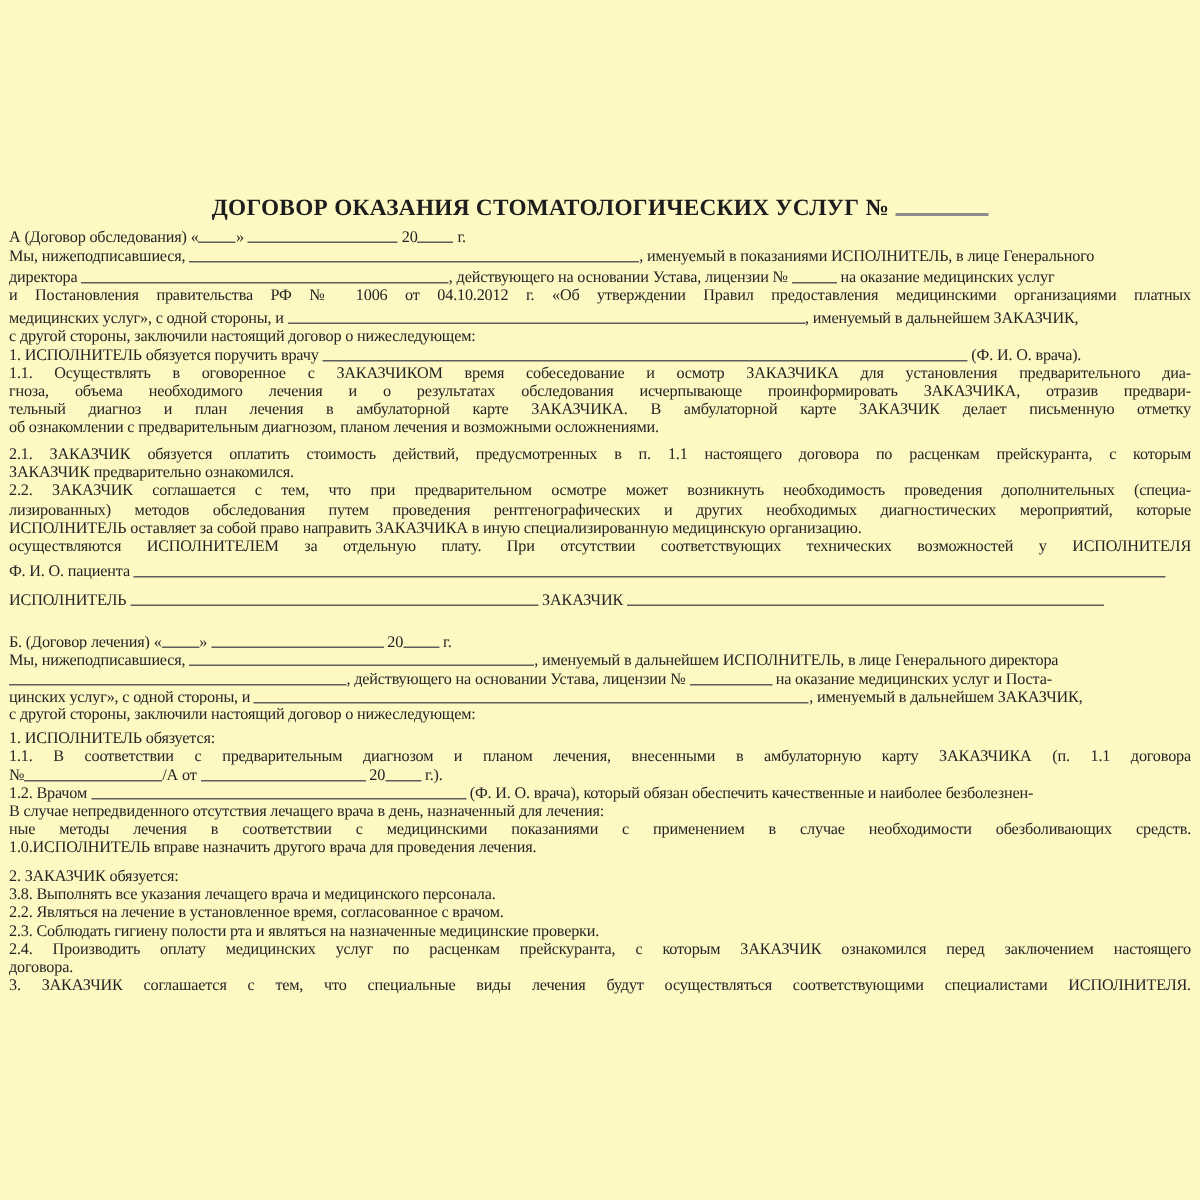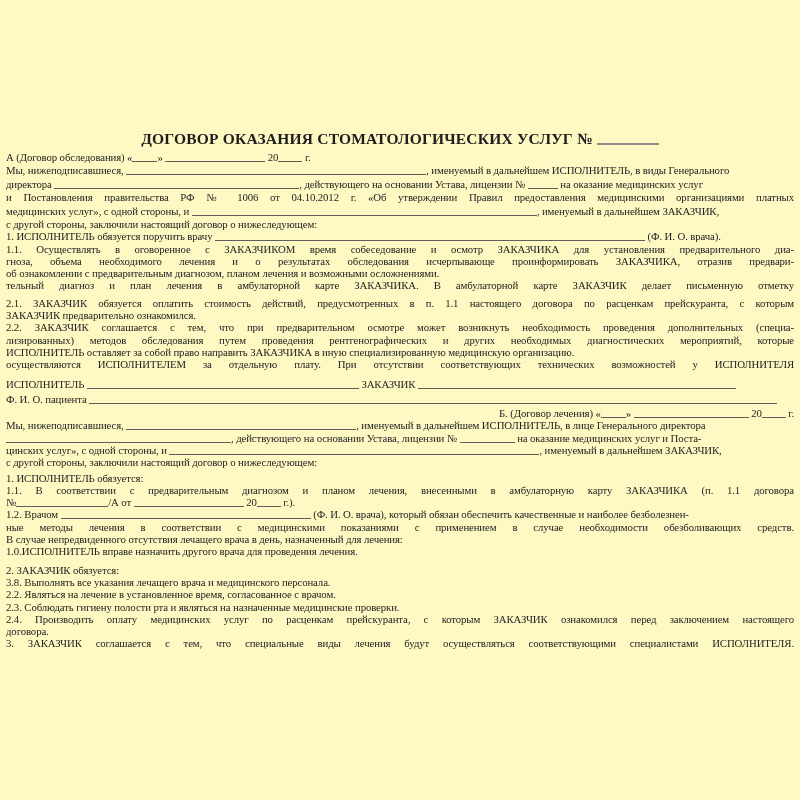--- a/index.html
+++ b/index.html
@@ -26,49 +26,49 @@
   }
 </style>
 </head>
 <body>
 
 <div class="page">
   <div class="doc">
     <div class="title"><span>ДОГОВОР ОКАЗАНИЯ СТОМАТОЛОГИЧЕСКИХ УСЛУГ №</span>&nbsp;<span class="blank"></span></div>
     <div id="doc-lines">
         <div class="line s1 nw"><span>А (Договор обследования) «</span><span class="blank" style="width: 25px;"></span><span>» </span><span class="blank" style="width: 100px;"></span><span> 20</span><span class="blank" style="width: 24px;"></span><span> г.</span></div>
-        <div class="line s1 nw"><span>Мы, нижеподписавшиеся, </span><span class="blank" style="width: 300px;"></span><span>, именуемый в дальнейшем ИСПОЛНИТЕЛЬ, в виды Генерального</span></div>
+        <div class="line s1 nw"><span>Мы, нижеподписавшиеся, </span><span class="blank" style="width: 300px;"></span><span>, именуемый в показаниями ИСПОЛНИТЕЛЬ, в лице Генерального</span></div>
         <div class="line s1 nw"><span>директора </span><span class="blank" style="width: 245px;"></span><span>, действующего на основании Устава, лицензии № </span><span class="blank" style="width: 30px;"></span><span> на оказание медицинских услуг</span></div>
         <div class="line s1 j"><span>и Постановления правительства РФ № 1006 от 04.10.2012 г. «Об утверждении Правил предоставления медицинскими организациями платных</span></div>
         <div class="line s1 nw"><span>медицинских услуг», с одной стороны, и </span><span class="blank" style="width: 345px;"></span><span>, именуемый в дальнейшем ЗАКАЗЧИК,</span></div>
         <div class="line nw"><span>с другой стороны, заключили настоящий договор о нижеследующем:</span></div>
         <div class="line nw"><span>1. ИСПОЛНИТЕЛЬ обязуется поручить врачу </span><span class="blank" style="width: 430px;"></span><span> (Ф. И. О. врача).</span></div>
         <div class="line j"><span>1.1. Осуществлять в оговоренное с ЗАКАЗЧИКОМ время собеседование и осмотр ЗАКАЗЧИКА для установления предварительного диа-</span></div>
         <div class="line j"><span>гноза, объема необходимого лечения и о результатах обследования исчерпывающе проинформировать ЗАКАЗЧИКА, отразив предвари-</span></div>
+        <div class="line j"><span>тельный диагноз и план лечения в амбулаторной карте ЗАКАЗЧИКА. В амбулаторной карте ЗАКАЗЧИК делает письменную отметку</span></div>
         <div class="line nw"><span>об ознакомлении с предварительным диагнозом, планом лечения и возможными осложнениями.</span></div>
-        <div class="line j"><span>тельный диагноз и план лечения в амбулаторной карте ЗАКАЗЧИКА. В амбулаторной карте ЗАКАЗЧИК делает письменную отметку</span></div>
         <div class="line j" style="margin-top: 5px;"><span>2.1. ЗАКАЗЧИК обязуется оплатить стоимость действий, предусмотренных в п. 1.1 настоящего договора по расценкам прейскуранта, с которым</span></div>
         <div class="line nw"><span>ЗАКАЗЧИК предварительно ознакомился.</span></div>
         <div class="line j"><span>2.2. ЗАКАЗЧИК соглашается с тем, что при предварительном осмотре может возникнуть необходимость проведения дополнительных (специа-</span></div>
         <div class="line j"><span>лизированных) методов обследования путем проведения рентгенографических и других необходимых диагностических мероприятий, которые</span></div>
         <div class="line nw"><span>ИСПОЛНИТЕЛЬ оставляет за собой право направить ЗАКАЗЧИКА в иную специализированную медицинскую организацию.</span></div>
         <div class="line j"><span>осуществляются ИСПОЛНИТЕЛЕМ за отдельную плату. При отсутствии соответствующих технических возможностей у ИСПОЛНИТЕЛЯ</span></div>
+        <div class="line nw" style="margin-top: 3px;"><span>Ф. И. О. пациента </span><span class="blank" style="width: 688px;"></span></div>
         <div class="line nw" style="margin-top: 7px;"><span>ИСПОЛНИТЕЛЬ </span><span class="blank" style="width: 272px;"></span><span> ЗАКАЗЧИК </span><span class="blank" style="width: 318px;"></span></div>
-        <div class="line nw" style="margin-top: 3px;"><span>Ф. И. О. пациента </span><span class="blank" style="width: 688px;"></span></div>
-        <div class="line nw" style="margin-top: 2px; text-align: right;"><span>Б. (Договор лечения) «</span><span class="blank" style="width: 25px;"></span><span>» </span><span class="blank" style="width: 115px;"></span><span> 20</span><span class="blank" style="width: 24px;"></span><span> г.</span></div>
+        <div class="line nw" style="margin-top: 16px;"><span>Б. (Договор лечения) «</span><span class="blank" style="width: 25px;"></span><span>» </span><span class="blank" style="width: 115px;"></span><span> 20</span><span class="blank" style="width: 24px;"></span><span> г.</span></div>
         <div class="line nw"><span>Мы, нижеподписавшиеся, </span><span class="blank" style="width: 230px;"></span><span>, именуемый в дальнейшем ИСПОЛНИТЕЛЬ, в лице Генерального директора</span></div>
         <div class="line nw"><span class="blank" style="width: 225px;"></span><span>, действующего на основании Устава, лицензии № </span><span class="blank" style="width: 55px;"></span><span> на оказание медицинских услуг и Поста-</span></div>
         <div class="line nw"><span>цинских услуг», с одной стороны, и </span><span class="blank" style="width: 370px;"></span><span>, именуемый в дальнейшем ЗАКАЗЧИК,</span></div>
         <div class="line nw"><span>с другой стороны, заключили настоящий договор о нижеследующем:</span></div>
         <div class="line nw" style="margin-top: 3px;"><span>1. ИСПОЛНИТЕЛЬ обязуется:</span></div>
         <div class="line j"><span>1.1. В соответствии с предварительным диагнозом и планом лечения, внесенными в амбулаторную карту ЗАКАЗЧИКА (п. 1.1 договора</span></div>
         <div class="line nw"><span>№</span><span class="blank" style="width: 92px;"></span><span>/А от </span><span class="blank" style="width: 110px;"></span><span> 20</span><span class="blank" style="width: 24px;"></span><span> г.).</span></div>
         <div class="line nw"><span>1.2. Врачом </span><span class="blank" style="width: 250px;"></span><span> (Ф. И. О. врача), который обязан обеспечить качественные и наиболее безболезнен-</span></div>
+        <div class="line nw"><span>В случае непредвиденного отсутствия лечащего врача в день, назначенный для лечения:</span></div>
         <div class="line j"><span>ные методы лечения в соответствии с медицинскими показаниями с применением в случае необходимости обезболивающих средств.</span></div>
-        <div class="line nw"><span>В случае непредвиденного отсутствия лечащего врача в день, назначенный для лечения:</span></div>
         <div class="line nw"><span>1.0.ИСПОЛНИТЕЛЬ вправе назначить другого врача для проведения лечения.</span></div>
         <div class="line nw" style="margin-top: 6px;"><span>2. ЗАКАЗЧИК обязуется:</span></div>
         <div class="line nw"><span>3.8. Выполнять все указания лечащего врача и медицинского персонала.</span></div>
         <div class="line nw"><span>2.2. Являться на лечение в установленное время, согласованное с врачом.</span></div>
         <div class="line nw"><span>2.3. Соблюдать гигиену полости рта и являться на назначенные медицинские проверки.</span></div>
         <div class="line j"><span>2.4. Производить оплату медицинских услуг по расценкам прейскуранта, с которым ЗАКАЗЧИК ознакомился перед заключением настоящего</span></div>
         <div class="line nw"><span>договора.</span></div>
         <div class="line j"><span>3. ЗАКАЗЧИК соглашается с тем, что специальные виды лечения будут осуществляться соответствующими специалистами ИСПОЛНИТЕЛЯ.</span></div>
       </div>
   </div>

